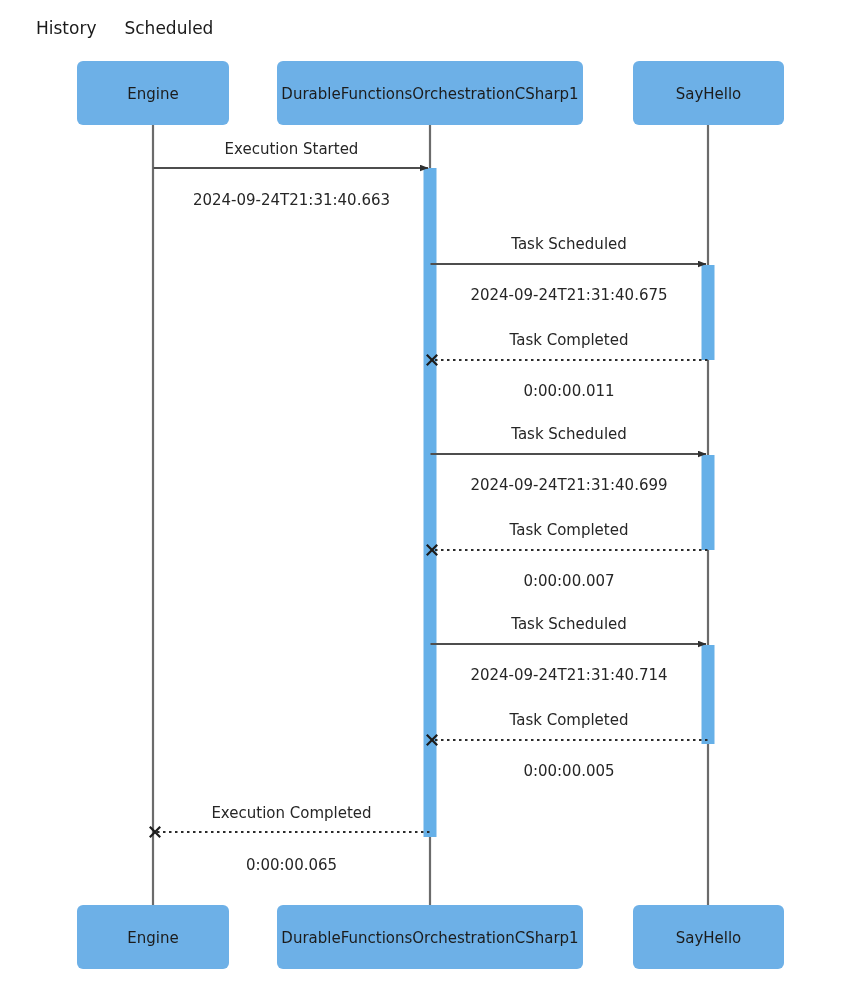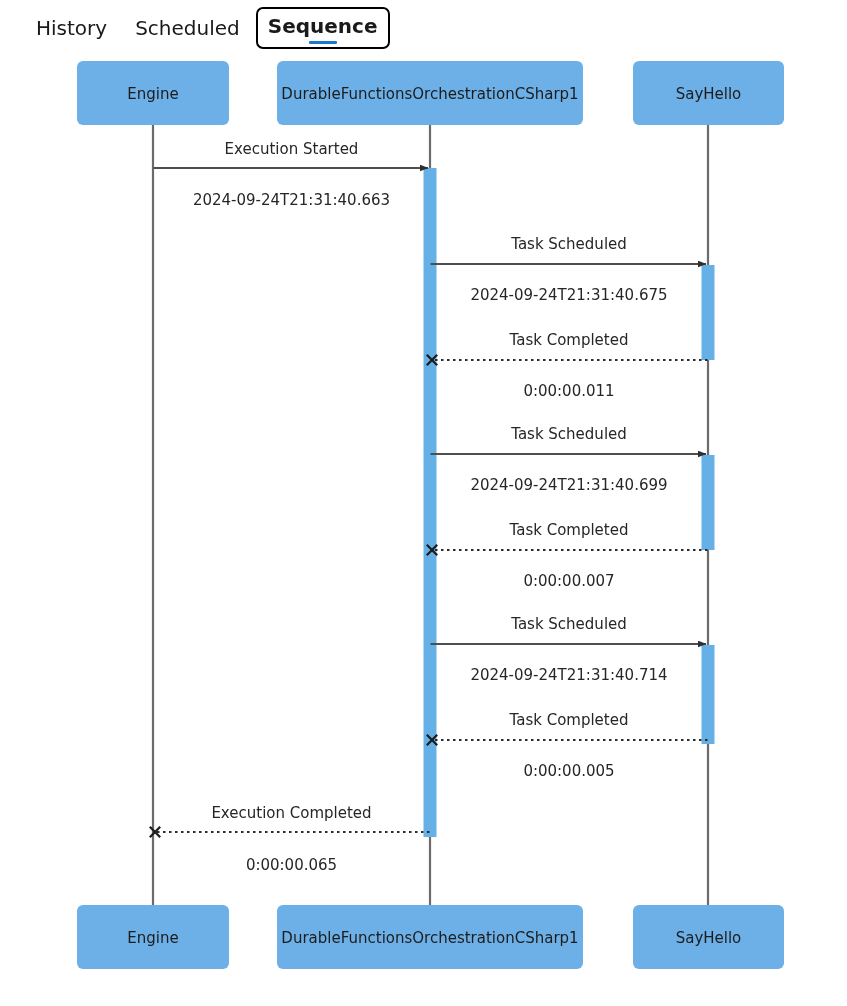--- a/index.html
+++ b/index.html
@@ -23,21 +23,21 @@
     top: 0;
     width: 847px;
     height: 56px;
     display: flex;
     align-items: center;
     gap: 4px;
     padding-left: 24px;
     box-sizing: border-box;
   }
   .tab {
-    font-size: 20px;
+    font-size: 17px;
     color: #1a1a1a;
     padding: 6px 10px;
     border: 2px solid transparent;
     border-radius: 7px;
     background: transparent;
     line-height: 1.1;
     position: relative;
     white-space: nowrap;
     font-weight: 400;
     cursor: pointer;
@@ -101,24 +101,20 @@
 </head>
 <body>
 
 <div class="tabbar">
   <div class="tab">
     <span>History</span>
   </div>
   <div class="tab">
     <span>Scheduled</span>
   </div>
-  <div class="tab selected">
-    <span>Sequence</span>
-    <span class="tab-underline"></span>
-  </div>
 </div>
 
 <svg id="diagram" viewBox="0 0 847 1006" width="847" height="1006" xmlns="http://www.w3.org/2000/svg">
   <defs>
     <marker id="arrowhead" markerWidth="9" markerHeight="7" refX="8.5" refY="3.5" orient="auto" markerUnits="userSpaceOnUse">
       <polygon points="0 0, 9 3.5, 0 7" fill="#2f2f2f"></polygon>
     </marker>
   </defs>
   <g id="lifelines-layer">
       <line x1="153" y1="125" x2="153" y2="905" class="svg-lifeline" stroke="#6b6b6b"></line>

